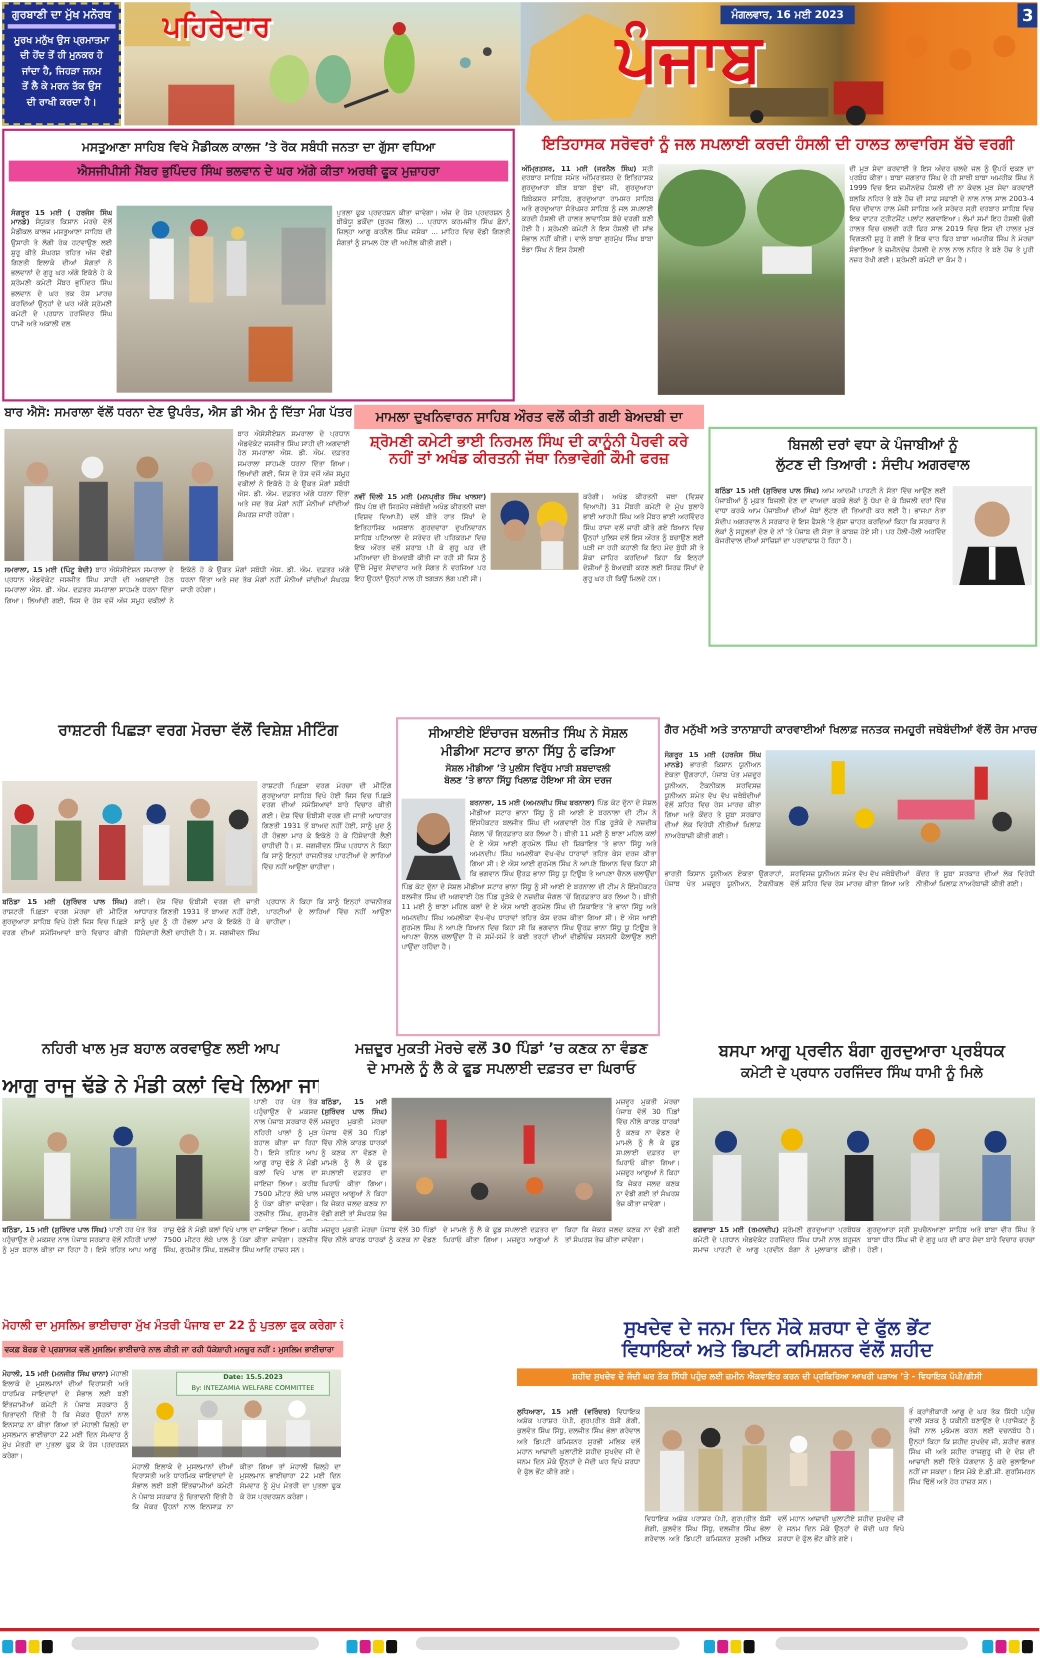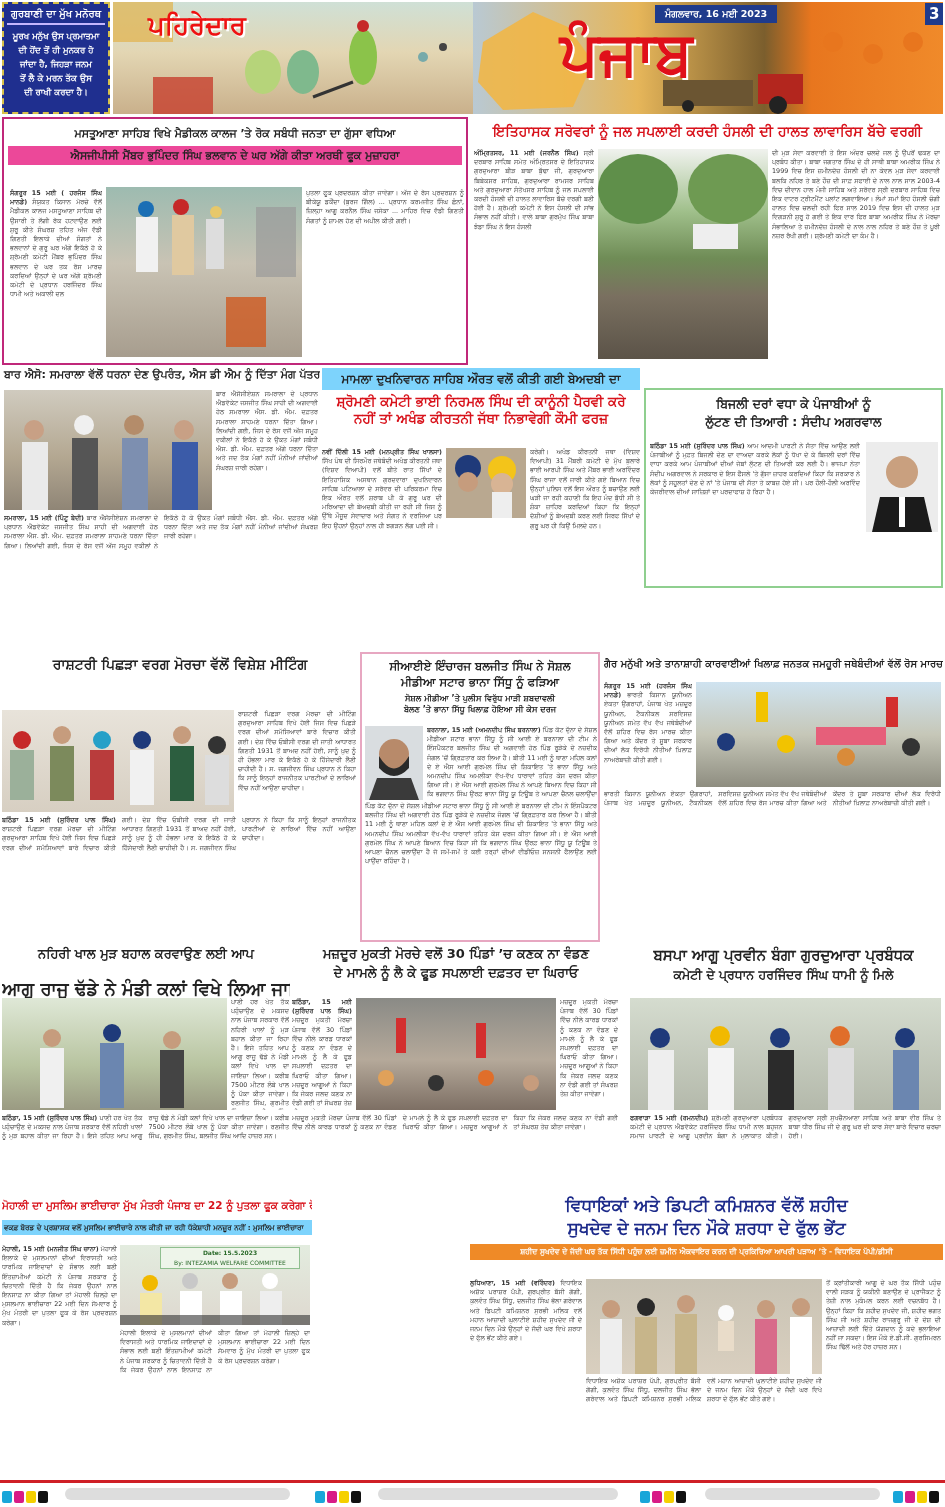--- a/index.html
+++ b/index.html
@@ -3,33 +3,33 @@
 <meta charset="utf-8">
 <style>
 *{box-sizing:border-box;margin:0;padding:0}
 body{width:945px;height:1507px;background:#fff;font-family:"DejaVu Sans",sans-serif;position:relative;overflow:hidden;color:#222}
 .abs{position:absolute}
 .body-text{font-size:6.4px;line-height:9.2px;color:#333;text-align:justify;overflow:hidden;word-break:break-word}
 .photo{overflow:hidden}
 .hl{font-weight:bold;white-space:nowrap;overflow:hidden;text-align:center}
 
 #gurbani{left:2px;top:2px;width:108px;height:112px;background:#1f2f8f;border:2px dashed #d7c14a;color:#fff;padding:4px 3px;text-align:center}
-#gurbani .t{font-size:10px;font-weight:bold;border-bottom:2px solid #c4b5fd;padding-bottom:3px;margin-bottom:4px;color:#fff}
+#gurbani .t{font-size:10px;font-weight:bold;border-bottom:4px solid #c4b5fd;padding-bottom:3px;margin-bottom:4px;color:#fff}
 #gurbani .b{font-size:8.6px;line-height:14px;font-weight:bold}
 #mast1{left:113px;top:2px;width:360px;height:112px;background:linear-gradient(180deg,#cfe0d6 0%,#e3d6b3 45%,#c9b08b 100%)}
 #mast2{left:473px;top:2px;width:470px;height:112px;background:linear-gradient(90deg,#b9c9d3 0%,#e6b65a 35%,#7b5e2d 62%,#e8761e 72%,#f08a2a 100%)}
 #paper-name{left:148px;top:10px;font-size:26px;font-weight:bold;color:#e11;text-shadow:2px 2px 0 #fff}
 #punjab-title{left:560px;top:18px;font-size:60px;font-weight:bold;color:#e0101a;text-shadow:2px 2px 0 #fff}
 #date-badge{left:655px;top:5px;background:#1f3b8c;color:#fff;font-size:9.5px;font-weight:bold;padding:3px 10px}
 #page-num{left:925px;top:3px;background:#1f3b8c;color:#fff;font-size:15px;font-weight:bold;padding:2px 4px}
 
 .frame-pink{border:2px solid #c0287a}
 .frame-green{border:2px solid #8fcf8f}
 .band-peach{background:#ec4899}
-.band-cream{background:#7dd3fc}
+.band-cream{background:#fca5a5}
 .band-orange{background:#ef8a27;color:#fff}
 .red{color:#d8121b}
 .navy{color:#1c2a8a}
 .dark{color:#222}
 .rule-red{height:3px;background:#cf1f26}
 .swatch{display:inline-block;width:10px;height:12px;margin-right:2px;border-radius:2px}
 .pill{display:inline-block;height:12px;background:#ddd;border-radius:6px}
 </style>
 </head>
 <body>
@@ -340,22 +340,22 @@
         <rect x="140" y="46" width="22" height="34" fill="#eee"></rect>
       <rect x="0" y="70" width="190" height="10" fill="#333" opacity=".6"></rect>
     </svg>
   </div>
   <div class="abs body-text" style="left:118px;top:134px;width:190px;height:106px;column-count:2;column-gap:6px">
     <span>ਮੋਹਾਲੀ ਇਲਾਕੇ ਦੇ ਮੁਸਲਮਾਨਾਂ ਦੀਆਂ ਵਿਰਾਸਤੀ ਅਤੇ ਧਾਰਮਿਕ ਜਾਇਦਾਦਾਂ ਦੇ ਸੰਭਾਲ ਲਈ ਬਣੀ ਇੰਤਜ਼ਾਮੀਆਂ ਕਮੇਟੀ ਨੇ ਪੰਜਾਬ ਸਰਕਾਰ ਨੂੰ ਚਿਤਾਵਨੀ ਦਿੱਤੀ ਹੈ ਕਿ ਜੇਕਰ ਉਹਨਾਂ ਨਾਲ ਇਨਸਾਫ਼ ਨਾ ਕੀਤਾ ਗਿਆ ਤਾਂ ਮੋਹਾਲੀ ਜ਼ਿਲ੍ਹੇ ਦਾ ਮੁਸਲਮਾਨ ਭਾਈਚਾਰਾ 22 ਮਈ ਦਿਨ ਸੋਮਵਾਰ ਨੂੰ ਮੁੱਖ ਮੰਤਰੀ ਦਾ ਪੁਤਲਾ ਫੂਕ ਕੇ ਰੋਸ ਪ੍ਰਦਰਸ਼ਨ ਕਰੇਗਾ।</span>
   </div>
 </div>
 
 <div class="abs" style="left:470px;top:1195px;width:473px;height:245px">
+  <div class="hl navy" style="font-size:17px;margin-top:3px">ਸੁਖਦੇਵ ਦੇ ਜਨਮ ਦਿਨ ਮੌਕੇ ਸ਼ਰਧਾ ਦੇ ਫੁੱਲ ਭੇਂਟ</div>
   <div class="hl navy" style="font-size:17px">ਵਿਧਾਇਕਾਂ ਅਤੇ ਡਿਪਟੀ ਕਮਿਸ਼ਨਰ ਵੱਲੋਂ ਸ਼ਹੀਦ</div>
-  <div class="hl navy" style="font-size:17px;margin-top:3px">ਸੁਖਦੇਵ ਦੇ ਜਨਮ ਦਿਨ ਮੌਕੇ ਸ਼ਰਧਾ ਦੇ ਫੁੱਲ ਭੇਂਟ</div>
   <div class="hl band-orange" style="font-size:7.6px;margin-top:6px;padding:3px 2px">ਸ਼ਹੀਦ ਸੁਖਦੇਵ ਦੇ ਜੱਦੀ ਘਰ ਤੱਕ ਸਿੱਧੀ ਪਹੁੰਚ ਲਈ ਜ਼ਮੀਨ ਐਕਵਾਇਰ ਕਰਨ ਦੀ ਪ੍ਰਕਿਰਿਆ ਆਖਰੀ ਪੜਾਅ ’ਤੇ - ਵਿਧਾਇਕ ਪੱਪੀ/ਡੀਸੀ</div>
   <div class="abs body-text" style="left:0;top:84px;width:112px;height:160px">
     <b>ਲੁਧਿਆਣਾ, 15 ਮਈ (ਵਰਿੰਦਰ)</b>
     <span>ਵਿਧਾਇਕ ਅਸ਼ੋਕ ਪਰਾਸ਼ਰ ਪੱਪੀ, ਗੁਰਪ੍ਰੀਤ ਬੱਸੀ ਗੋਗੀ, ਕੁਲਵੰਤ ਸਿੰਘ ਸਿੱਧੂ, ਦਲਜੀਤ ਸਿੰਘ ਭੋਲਾ ਗਰੇਵਾਲ ਅਤੇ ਡਿਪਟੀ ਕਮਿਸ਼ਨਰ ਸੁਰਭੀ ਮਲਿਕ ਵਲੋਂ ਮਹਾਨ ਆਜ਼ਾਦੀ ਘੁਲਾਟੀਏ ਸ਼ਹੀਦ ਸੁਖਦੇਵ ਜੀ ਦੇ ਜਨਮ ਦਿਨ ਮੌਕੇ ਉਨ੍ਹਾਂ ਦੇ ਜੱਦੀ ਘਰ ਵਿਖੇ ਸ਼ਰਧਾ ਦੇ ਫੁੱਲ ਭੇਂਟ ਕੀਤੇ ਗਏ।</span>
   </div>
   <div class="abs photo" style="left:116px;top:84px;width:236px;height:95px;background:linear-gradient(180deg,#c9c3b4 0%,#d9cfbf 100%)">
     <svg width="236" height="95">
       <circle cx="25" cy="30" r="9" fill="#c69c7d"></circle>
         <rect x="14" y="40" width="22" height="55" fill="#eee"></rect>
       <circle cx="60" cy="28" r="9" fill="#2a2a2a"></circle>

